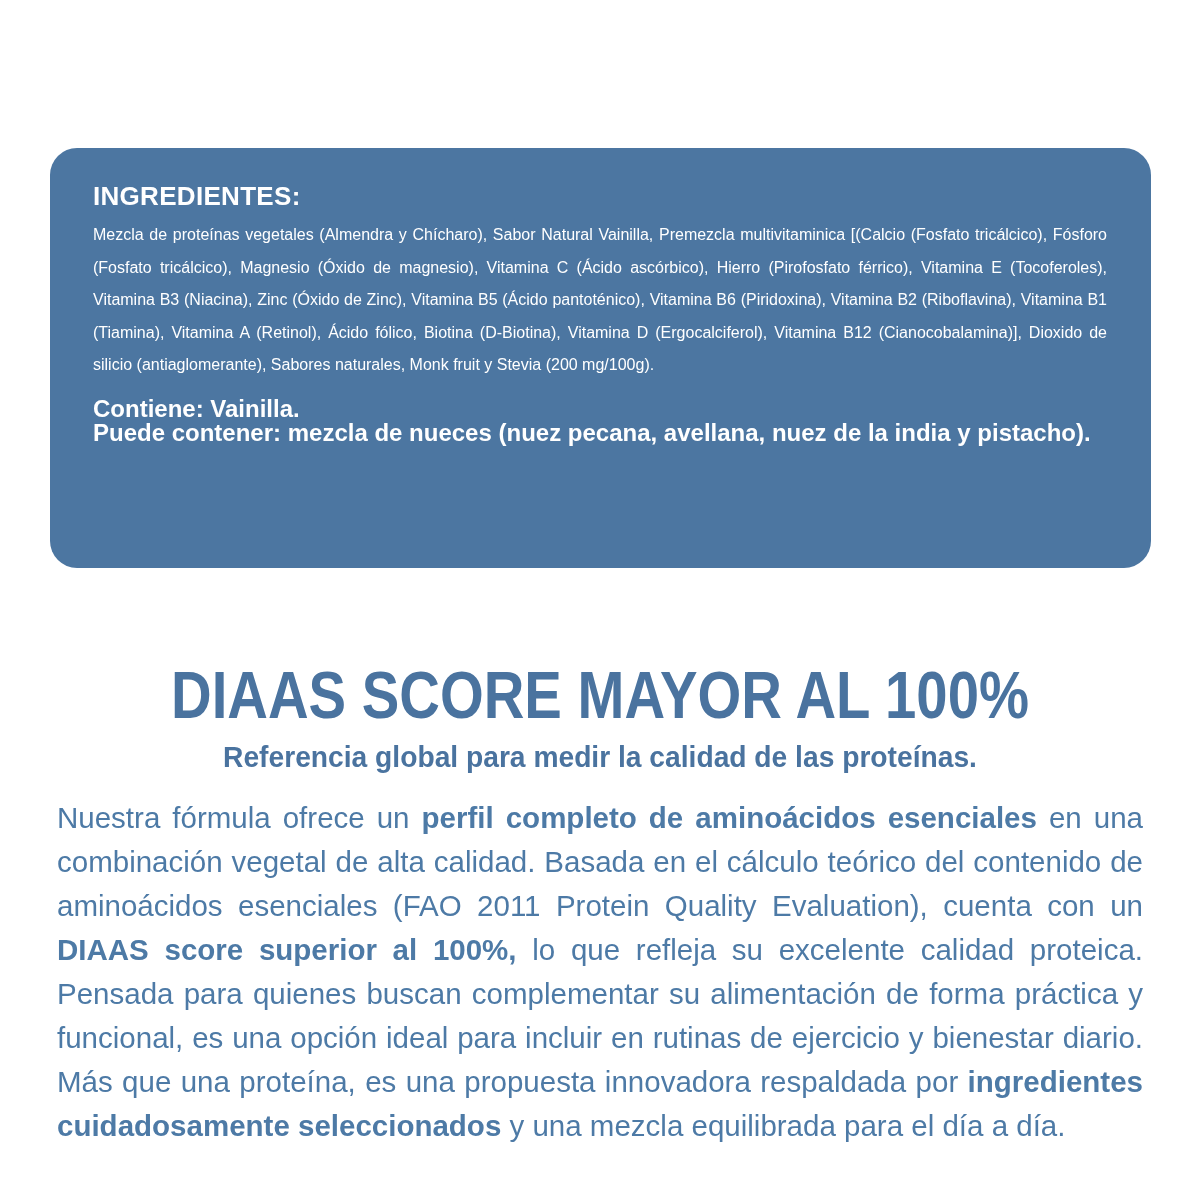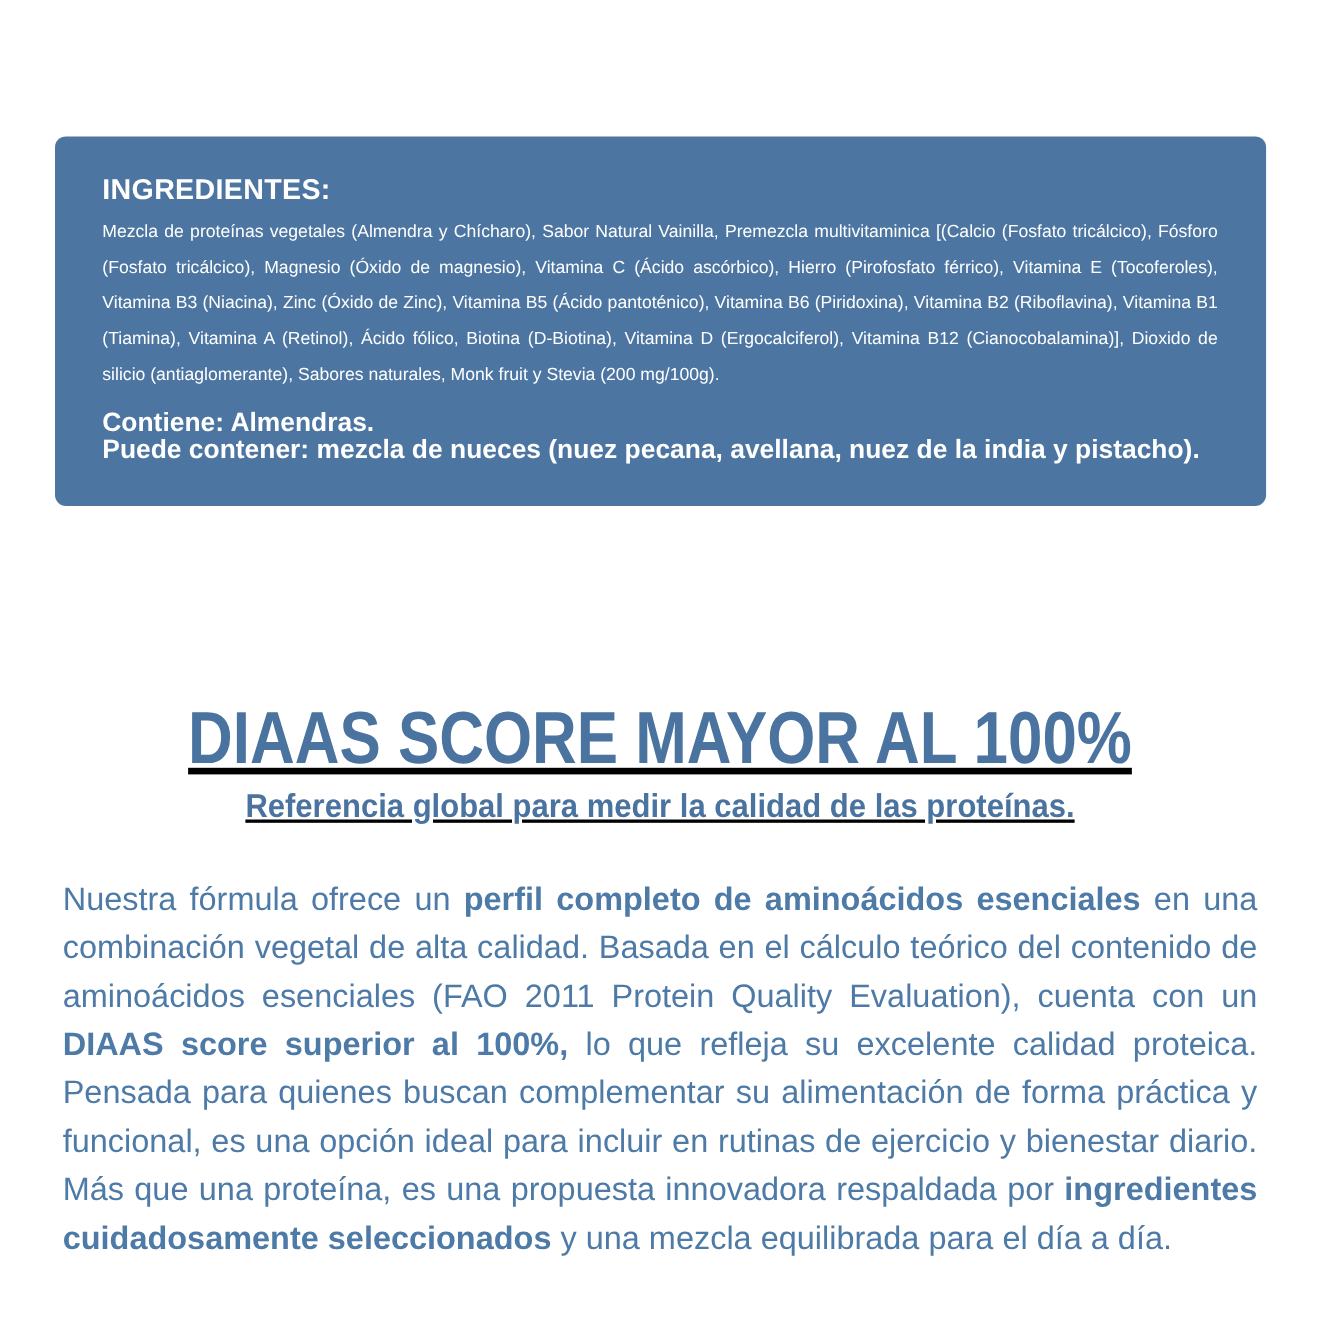--- a/index.html
+++ b/index.html
@@ -11,24 +11,24 @@
   html,body{margin:0;padding:0;}
   body{
     width:1200px;height:1200px;
     background:#ffffff;
     font-family:"Liberation Sans", sans-serif;
     position:relative;
     overflow:hidden;
   }
   .ingredients-panel{
     position:absolute;
-    left:50px;top:124px;
-    width:1101px;height:336px;
+    left:50px;top:148px;
+    width:1101px;height:420px;
     background:var(--panel-bg);
-    border-radius:10px;
+    border-radius:27px;
     box-sizing:border-box;
     padding:33px 44px 0 43px;
     color:var(--panel-text);
   }
   .ingredients-title{
     margin:0 0 7px 0;
     font-size:26px;
     font-weight:bold;
     letter-spacing:0.3px;
     color:var(--panel-text);
@@ -49,24 +49,23 @@
   }
   .ingredients-may-contain{
     margin:0;
     font-size:24px;
     font-weight:bold;
     line-height:24px;
     color:var(--panel-text);
   }
   .diaas-header{
     position:absolute;
-    left:0;top:633px;
+    left:0;top:656px;
     width:1200px;
     text-align:center;
-    text-decoration:underline;
   }
   .diaas-title{
     margin:0;
     font-size:67px;
     font-weight:bold;
     letter-spacing:0px;
     white-space:nowrap;
     color:var(--heading-text);
     transform:scaleX(0.84);
     transform-origin:50% 50%;
@@ -91,21 +90,21 @@
     color:var(--body-text);
   }
   .diaas-paragraph .b{font-weight:bold;}
 </style>
 </head>
 <body>
 
 <section class="ingredients-panel">
   <h2 class="ingredients-title">INGREDIENTES:</h2>
   <p class="ingredients-body">Mezcla de proteínas vegetales (Almendra y Chícharo), Sabor Natural Vainilla, Premezcla multivitaminica [(Calcio (Fosfato tricálcico), Fósforo (Fosfato tricálcico), Magnesio (Óxido de magnesio), Vitamina C (Ácido ascórbico), Hierro (Pirofosfato férrico), Vitamina E (Tocoferoles), Vitamina B3 (Niacina), Zinc (Óxido de Zinc), Vitamina B5 (Ácido pantoténico), Vitamina B6 (Piridoxina), Vitamina B2 (Riboflavina), Vitamina B1 (Tiamina), Vitamina A (Retinol), Ácido fólico, Biotina (D-Biotina), Vitamina D (Ergocalciferol), Vitamina B12 (Cianocobalamina)], Dioxido de silicio (antiaglomerante), Sabores naturales, Monk fruit y Stevia (200 mg/100g).</p>
-  <p class="ingredients-contains">Contiene: Almendras.</p>
+  <p class="ingredients-contains">Contiene: Vainilla.</p>
   <p class="ingredients-may-contain">Puede contener: mezcla de nueces (nuez pecana, avellana, nuez de la india y pistacho).</p>
 </section>
 
 <header class="diaas-header">
   <h1 class="diaas-title">DIAAS SCORE MAYOR AL 100%</h1>
   <h3 class="diaas-subtitle">Referencia global para medir la calidad de las proteínas.</h3>
 </header>
 
 <p class="diaas-paragraph"><span>Nuestra fórmula ofrece un </span><span class="b">perfil completo de aminoácidos esenciales</span><span> en una combinación vegetal de alta calidad. Basada en el cálculo teórico del contenido de aminoácidos esenciales (FAO 2011 Protein Quality Evaluation), cuenta con un </span><span class="b">DIAAS score superior al 100%,</span><span> lo que refleja su excelente calidad proteica. Pensada para quienes buscan complementar su alimentación de forma práctica y funcional, es una opción ideal para incluir en rutinas de ejercicio y bienestar diario. Más que una proteína, es una propuesta innovadora respaldada por </span><span class="b">ingredientes cuidadosamente seleccionados</span><span> y una mezcla equilibrada para el día a día.</span></p>
 

